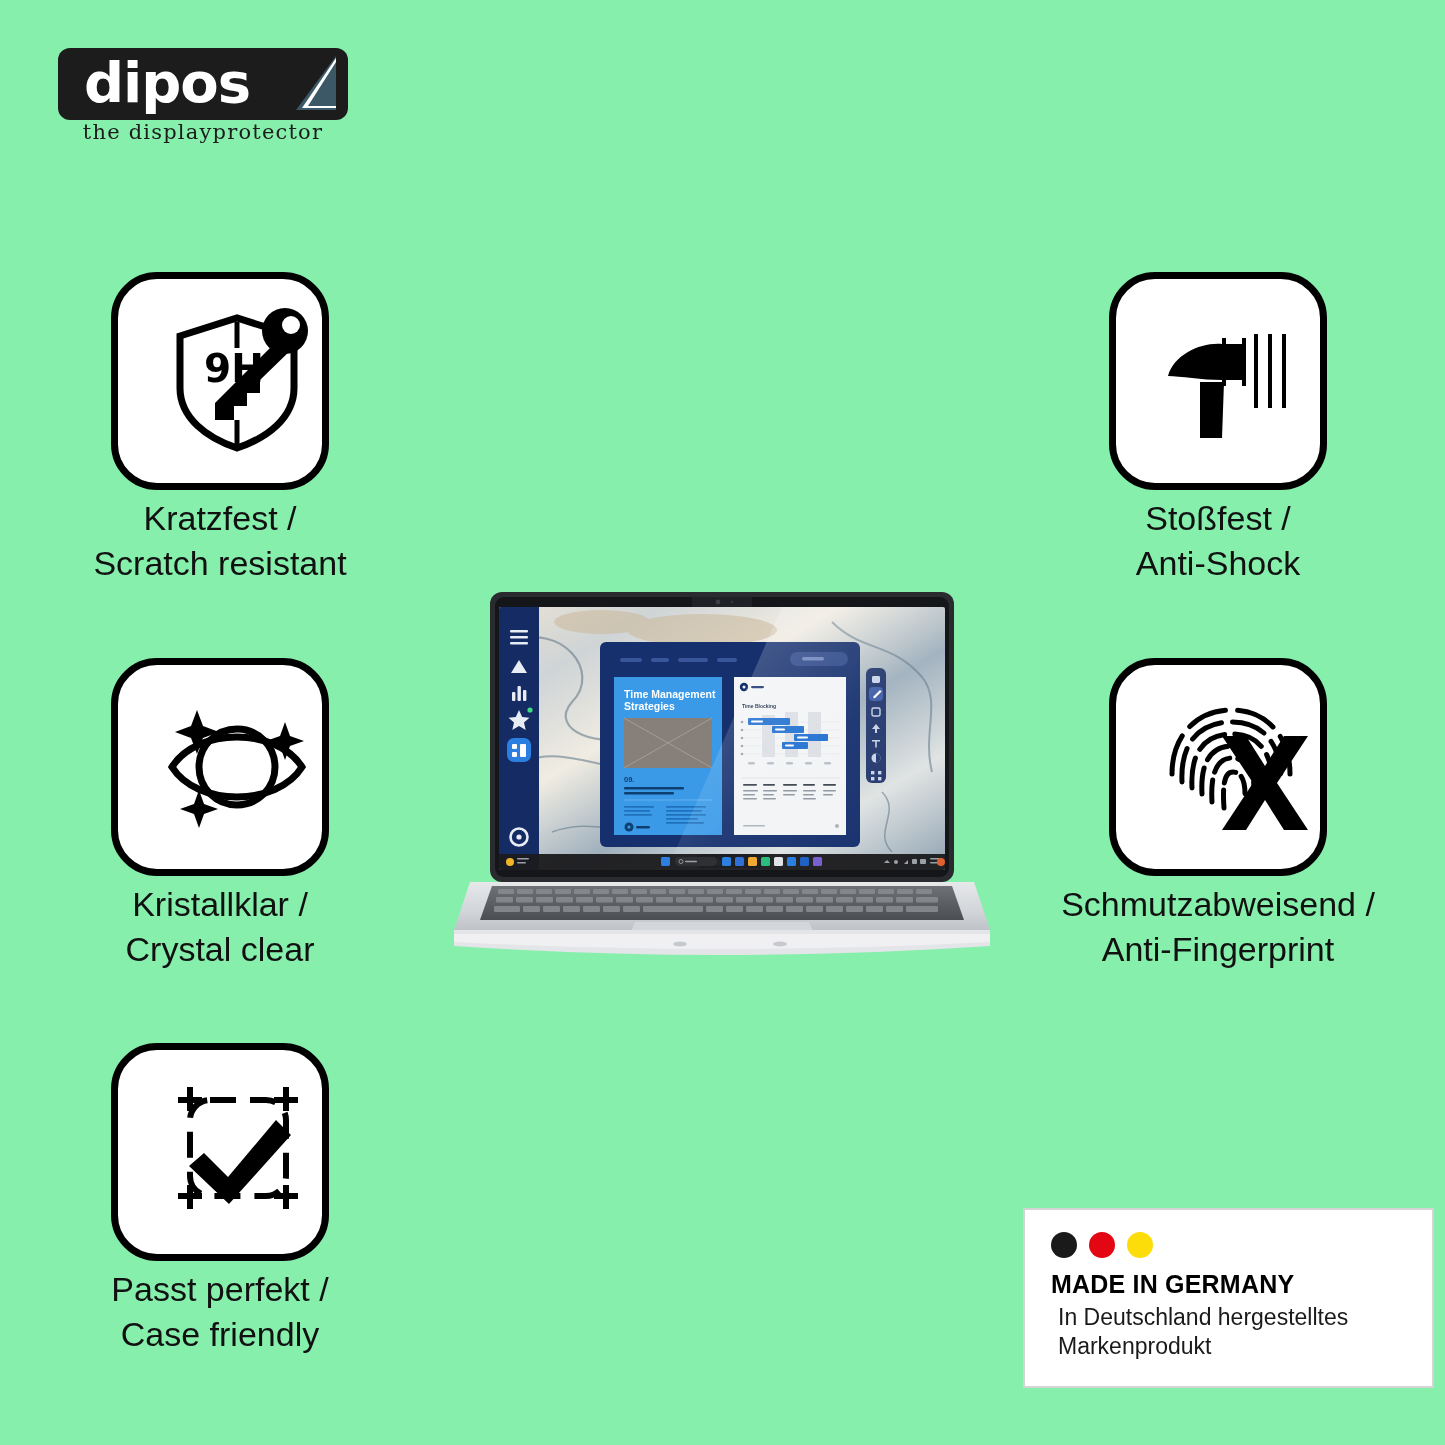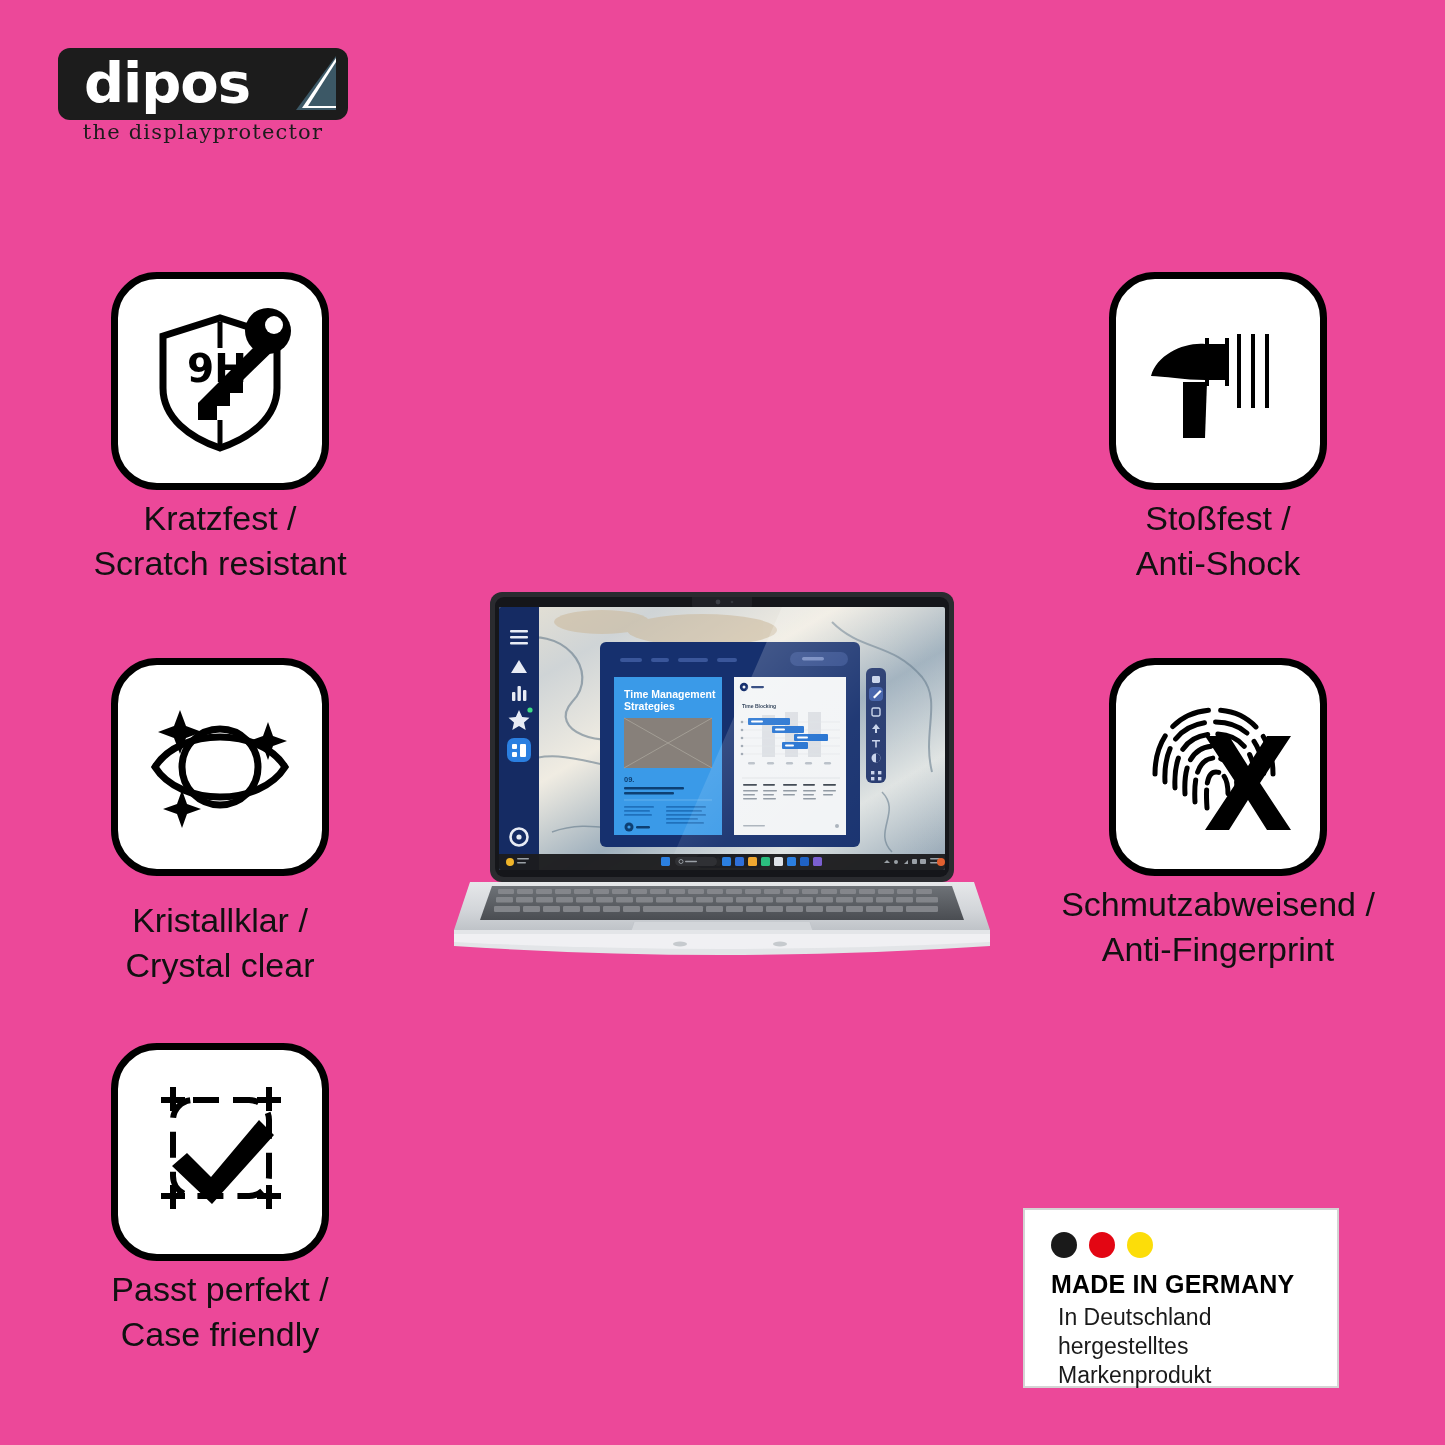--- a/index.html
+++ b/index.html
@@ -9,21 +9,21 @@
     height: 1445px;
     background: #ffffff;
     font-family: "DejaVu Sans", sans-serif;
     overflow: hidden;
   }
 
   #page {
     position: relative;
     width: 1445px;
     height: 1445px;
-    background: #ec4899;
+    background: #86efac;
   }
 
   
   #logo-block {
     position: absolute;
     left: 58px;
     top: 48px;
     width: 340px;
   }
   .logo-badge {
@@ -71,55 +71,55 @@
     align-items: center;
   }
   .feature-icon-box {
     width: 218px;
     height: 218px;
     border: 7px solid #000000;
     border-radius: 46px;
     background: #ffffff;
     display: flex;
     align-items: center;
-    justify-content: center;
+    justify-content: flex-end;
   }
   .feature-label {
     margin-top: 6px;
     text-align: center;
     font-family: "Liberation Sans", sans-serif;
     font-size: 34px;
     line-height: 1.32;
     color: #111111;
     white-space: pre-line;
   }
 
   
   #feat-scratch    { left: 25px;  top: 272px; }
-  #feat-clear      { left: 25px;  top: 658px; gap: 16px; }
+  #feat-clear      { left: 25px;  top: 658px; }
   #feat-case       { left: 25px;  top: 1043px; }
   
   #feat-shock      { left: 1023px; top: 272px; }
   #feat-fingerprint{ left: 1023px; top: 658px; }
 
   
   #laptop {
     position: absolute;
     left: 452px;
     top: 582px;
     width: 540px;
     height: 390px;
   }
 
   
   #germany-badge {
     position: absolute;
     left: 1023px;
     top: 1208px;
-    width: 316px;
+    width: 411px;
     height: 180px;
     border: 2px solid #d4d4d4;
     background: #ffffff;
     padding: 22px 26px;
   }
   .flag-dots { display: flex; gap: 12px; margin-bottom: 12px; }
   .flag-dot { width: 26px; height: 26px; border-radius: 50%; }
   .germany-title {
     font-family: "Liberation Sans", sans-serif;
     font-weight: bold;

